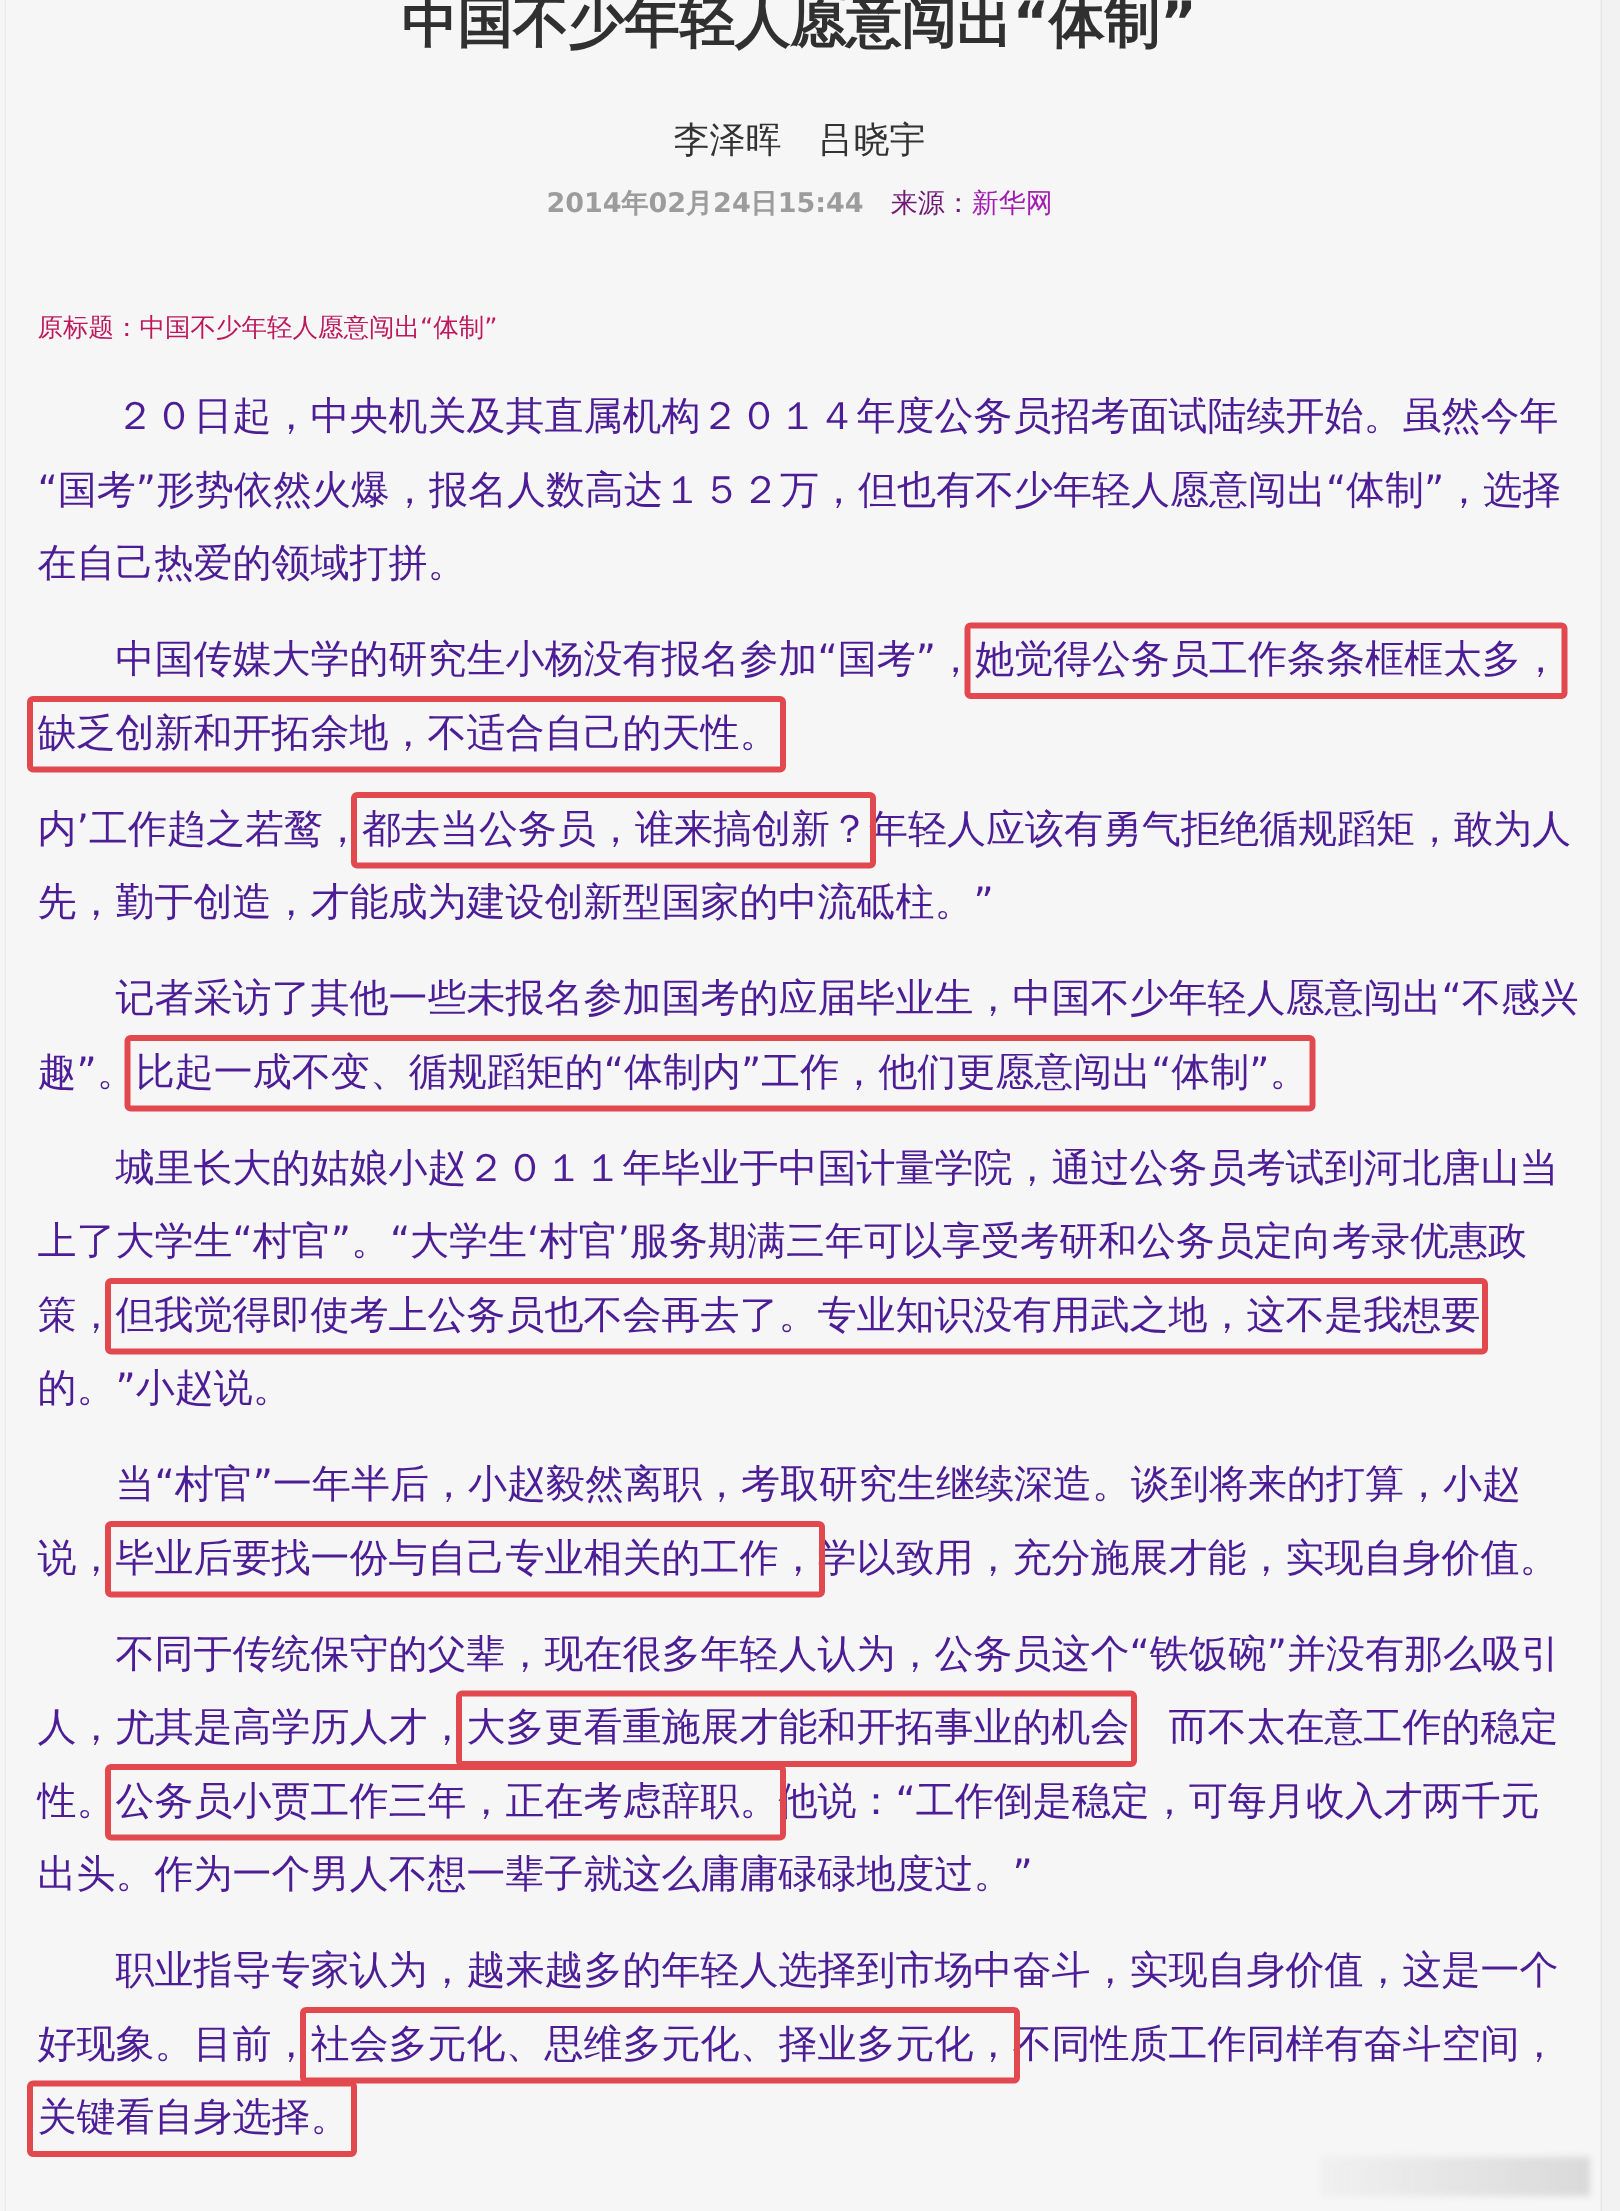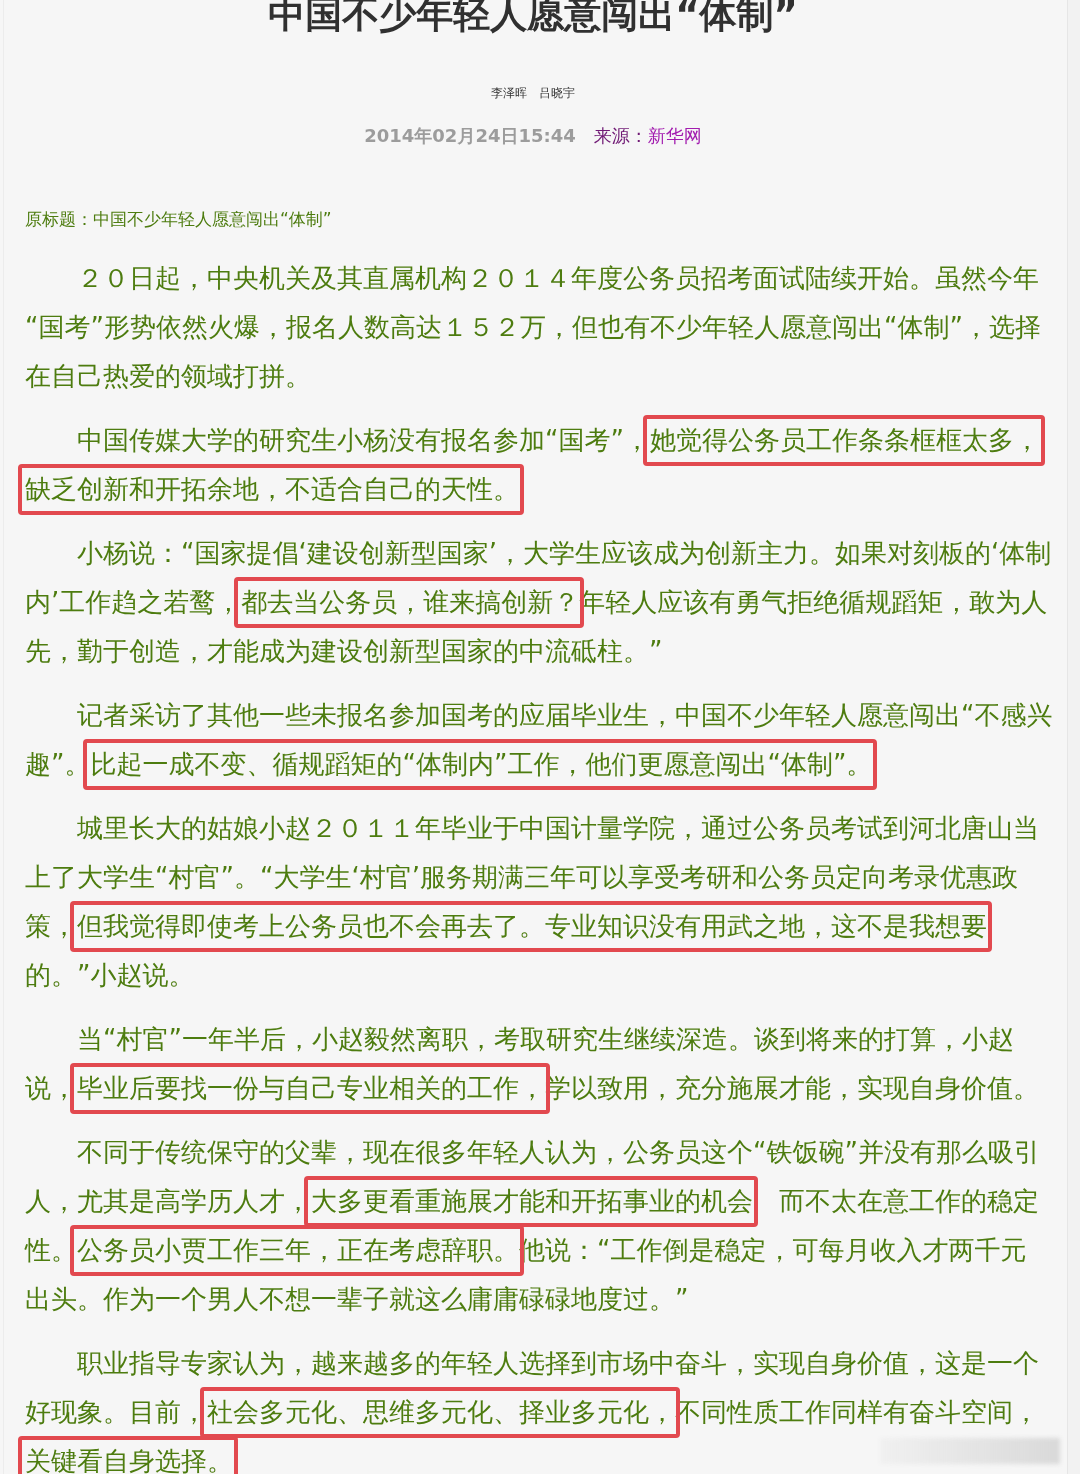--- a/index.html
+++ b/index.html
@@ -42,60 +42,60 @@
     }
     .title {
       top: -4px;
       font-size: 37px;
       line-height: 37px;
       font-weight: bold;
       color: #303030;
     }
     .authors {
       top: 81px;
-      font-size: 12px;
+      font-size: 24px;
       line-height: 24px;
       color: #333333;
     }
     .meta {
       top: 124px;
       font-size: 18px;
       line-height: 24px;
     }
     .meta .date { color: #9c9c9c; font-weight: bold; }
     .meta .source-label { color: #701a75; margin-left: 18px; }
     .meta .source { color: #a21caf; cursor: pointer; }
     .original-title {
       position: absolute;
       left: 25px;
       top: 207px;
       font-size: 17px;
       line-height: 24px;
-      color: #4d7c0f;
+      color: #be185d;
       white-space: nowrap;
     }
     .article {
       position: absolute;
       left: 0;
       top: 254px;
       width: 1066px;
       padding-left: 25px;
       box-sizing: border-box;
       overflow: hidden;
       padding-bottom: 40px;
     }
     .para {
       margin-bottom: 15px;
     }
     .line {
       height: 49px;
       line-height: 49px;
       font-size: 26px;
       white-space: nowrap;
-      color: #4d7c0f;
+      color: #4c1d95;
     }
     .line.indent {
       padding-left: 52px;
     }
     .seg {
       display: inline-block;
       vertical-align: top;
       height: 49px;
       line-height: 49px;
     }
@@ -143,21 +143,20 @@
     <div class="para">
       <div class="line indent"><span class="seg">２０日起，中央机关及其直属机构２０１４年度公务员招考面试陆续开始。虽然今年</span></div>
       <div class="line"><span class="seg">“国考”形势依然火爆，报名人数高达１５２万，但也有不少年轻人愿意闯出“体制”，选择</span></div>
       <div class="line"><span class="seg">在自己热爱的领域打拼。</span></div>
     </div>
     <div class="para">
       <div class="line indent"><span class="seg">中国传媒大学的研究生小杨没有报名参加“国考”，</span><span class="seg hl">她觉得公务员工作条条框框太多，</span></div>
       <div class="line"><span class="seg hl">缺乏创新和开拓余地，不适合自己的天性。</span></div>
     </div>
     <div class="para">
-      <div class="line indent"><span class="seg">小杨说：“国家提倡‘建设创新型国家’，大学生应该成为创新主力。如果对刻板的‘体制</span></div>
       <div class="line"><span class="seg">内’工作趋之若鹜，</span><span class="seg hl">都去当公务员，谁来搞创新？</span><span class="seg">年轻人应该有勇气拒绝循规蹈矩，敢为人</span></div>
       <div class="line"><span class="seg">先，勤于创造，才能成为建设创新型国家的中流砥柱。”</span></div>
     </div>
     <div class="para">
       <div class="line indent"><span class="seg">记者采访了其他一些未报名参加国考的应届毕业生，中国不少年轻人愿意闯出“不感兴</span></div>
       <div class="line"><span class="seg">趣”。</span><span class="seg hl">比起一成不变、循规蹈矩的“体制内”工作，他们更愿意闯出“体制”。</span></div>
     </div>
     <div class="para">
       <div class="line indent"><span class="seg">城里长大的姑娘小赵２０１１年毕业于中国计量学院，通过公务员考试到河北唐山当</span></div>
       <div class="line"><span class="seg">上了大学生“村官”。“大学生‘村官’服务期满三年可以享受考研和公务员定向考录优惠政</span></div>

